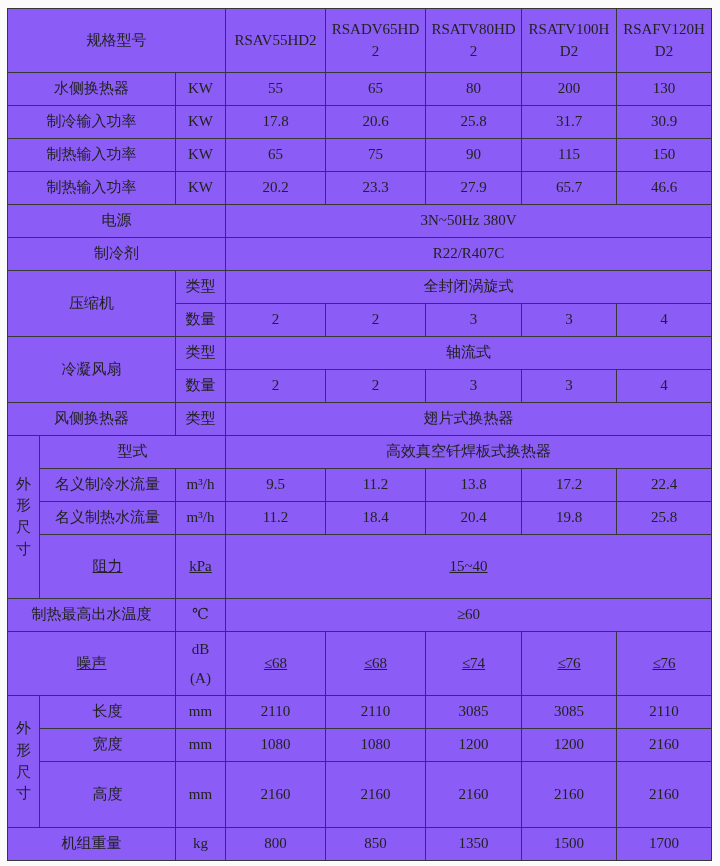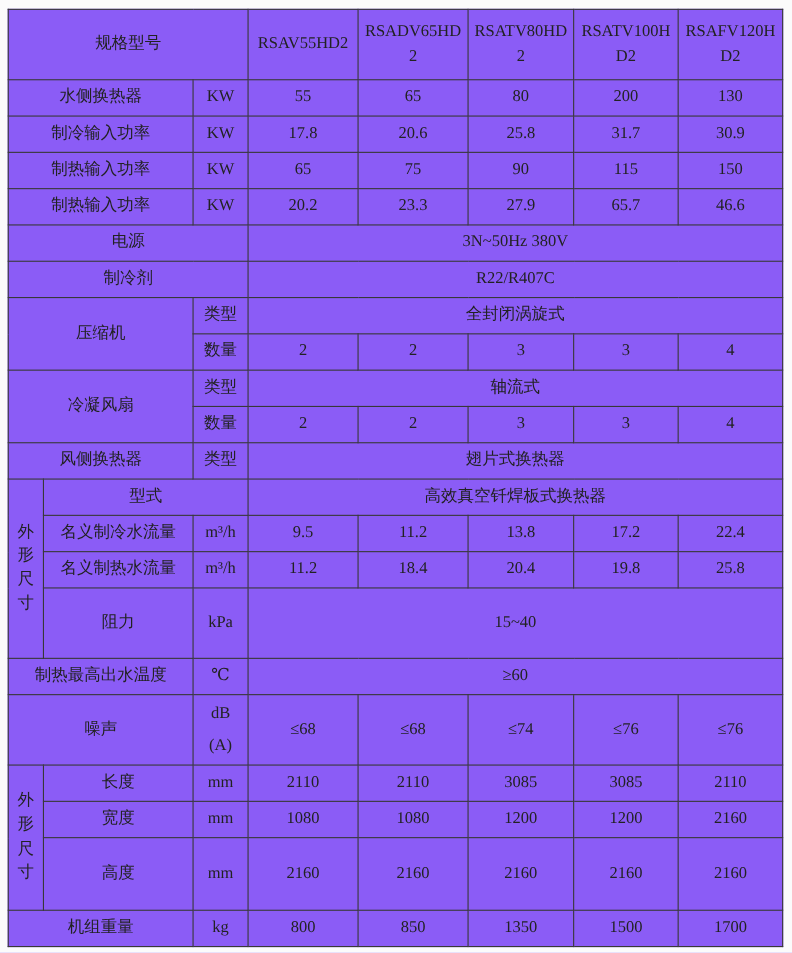--- a/index.html
+++ b/index.html
@@ -26,21 +26,21 @@
     vertical-align: middle;
     font-size: 15px;
     font-weight: normal;
     padding: 2px 4px;
     line-height: 1.45;
     overflow: hidden;
   }
   
   tr.h-head  { height: 64px; }
   tr.h-std   { height: 33px; }
-  tr.h-tall  { height: 64px; }
+  tr.h-tall  { height: 64px; text-decoration: underline; }
   tr.h-tall2 { height: 66px; }
   
   th.model { word-break: break-all; font-size: 14px; padding: 2px 4px; }
   
   td.vert {
     word-break: break-all;
     line-height: 2.15;
     padding: 0 8px;
   }
   

